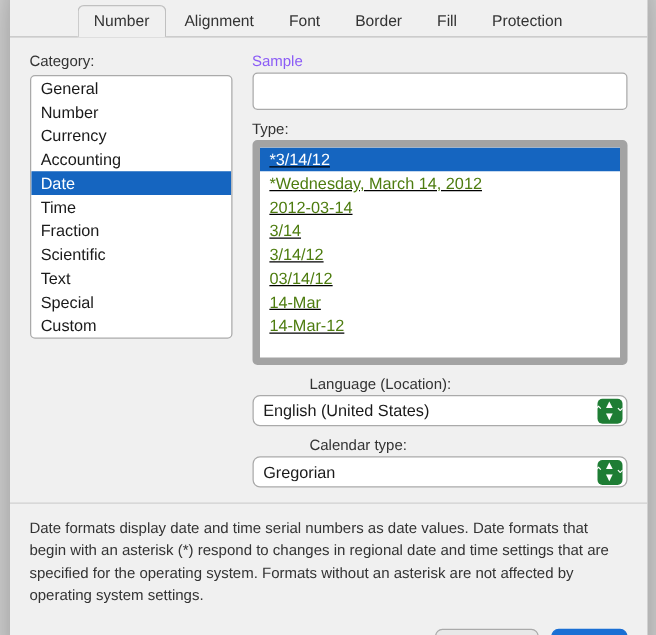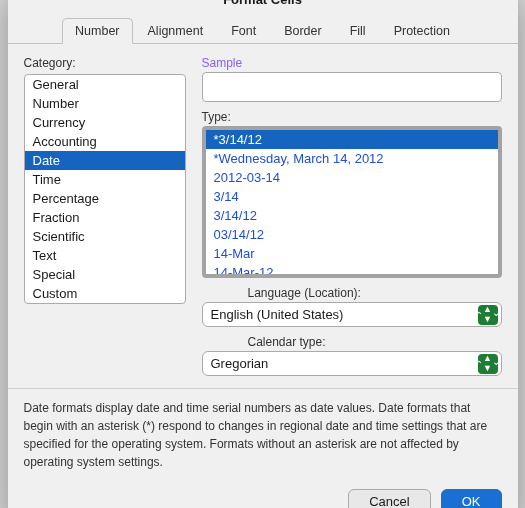--- a/index.html
+++ b/index.html
@@ -106,31 +106,32 @@
       background: white;
       height: 30px;
       padding: 4px 8px;
     }
     .type-label {
       font-size: 12px;
       color: #333;
       margin-bottom: 2px;
     }
     .type-list {
-      border: 4px solid #a3a3a3;
+      border: 6px solid #a3a3a3;
       border-radius: 4px;
       overflow-y: scroll;
       background: white;
-      height: 152px;
+      height: 180px;
+      text-decoration: underline;
     }
     .type-item {
       padding: 2px 8px;
       font-size: 13px;
       cursor: pointer;
-      color: #1d4ed8;
+      color: #4d7c0f;
     }
     .type-item.selected {
       background: #1565c0;
       color: white;
     }
     .field-label {
       font-size: 12px;
       color: #333;
       margin-bottom: 2px;
       margin-left: 46px;
@@ -244,21 +245,20 @@
     <div class="left-panel">
       <div class="category-label">Category:</div>
       <div class="category-list">
 
       <div class="category-item">General</div>
           <div class="category-item">Number</div>
           <div class="category-item">Currency</div>
           <div class="category-item">Accounting</div>
           <div class="category-item selected">Date</div>
           <div class="category-item">Time</div>
-          <div class="category-item">Percentage</div>
           <div class="category-item">Fraction</div>
           <div class="category-item">Scientific</div>
           <div class="category-item">Text</div>
           <div class="category-item">Special</div>
           <div class="category-item">Custom</div>
         </div>
     </div>
 
     <div class="right-panel">
       <div>

